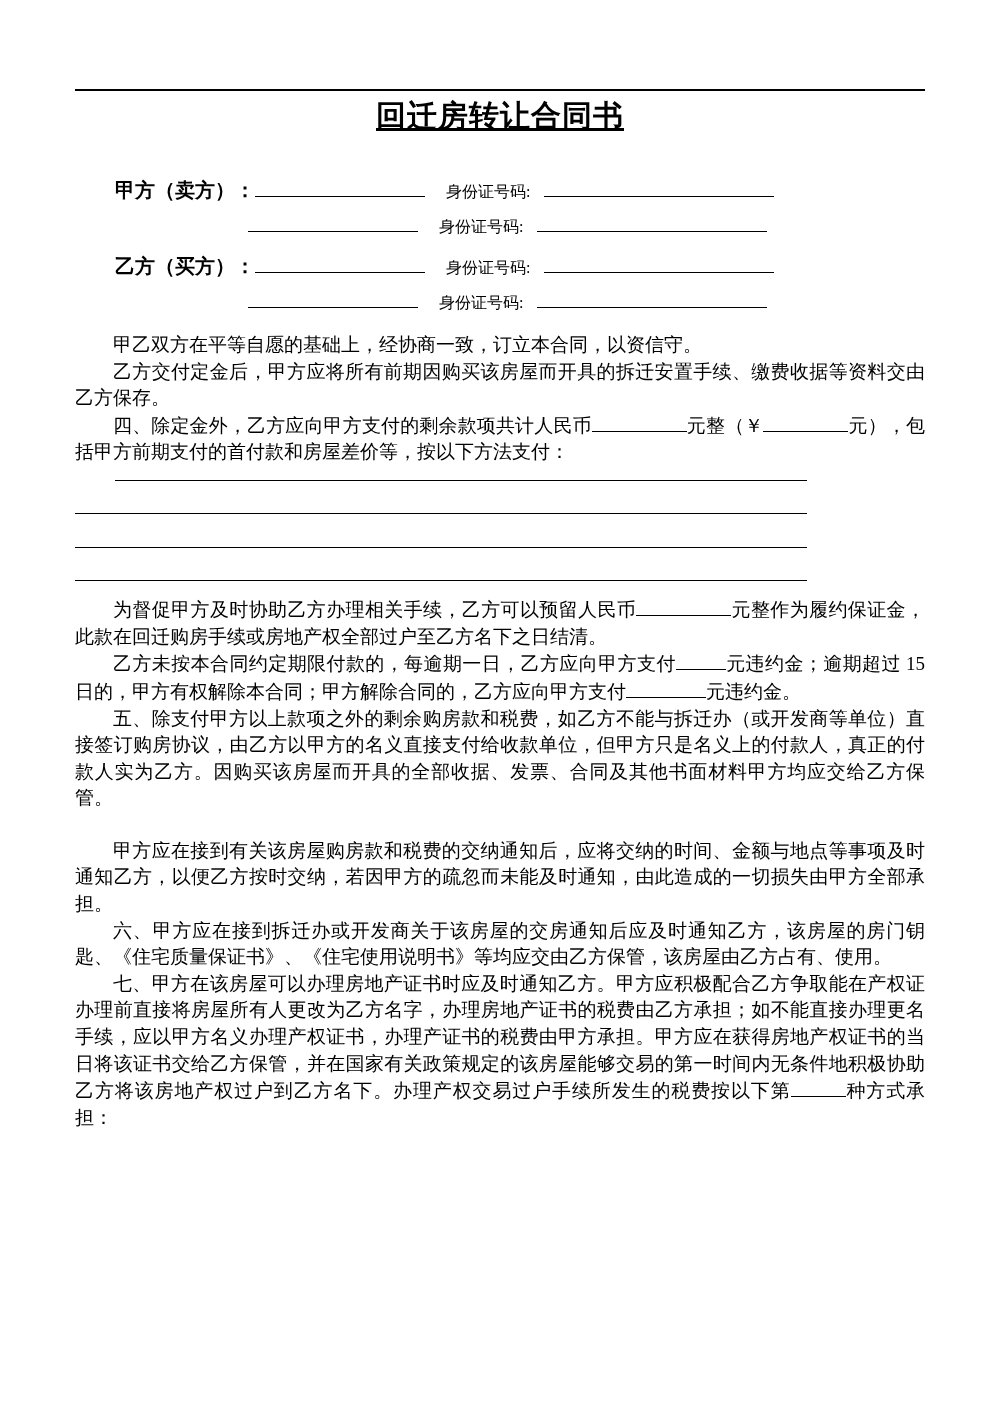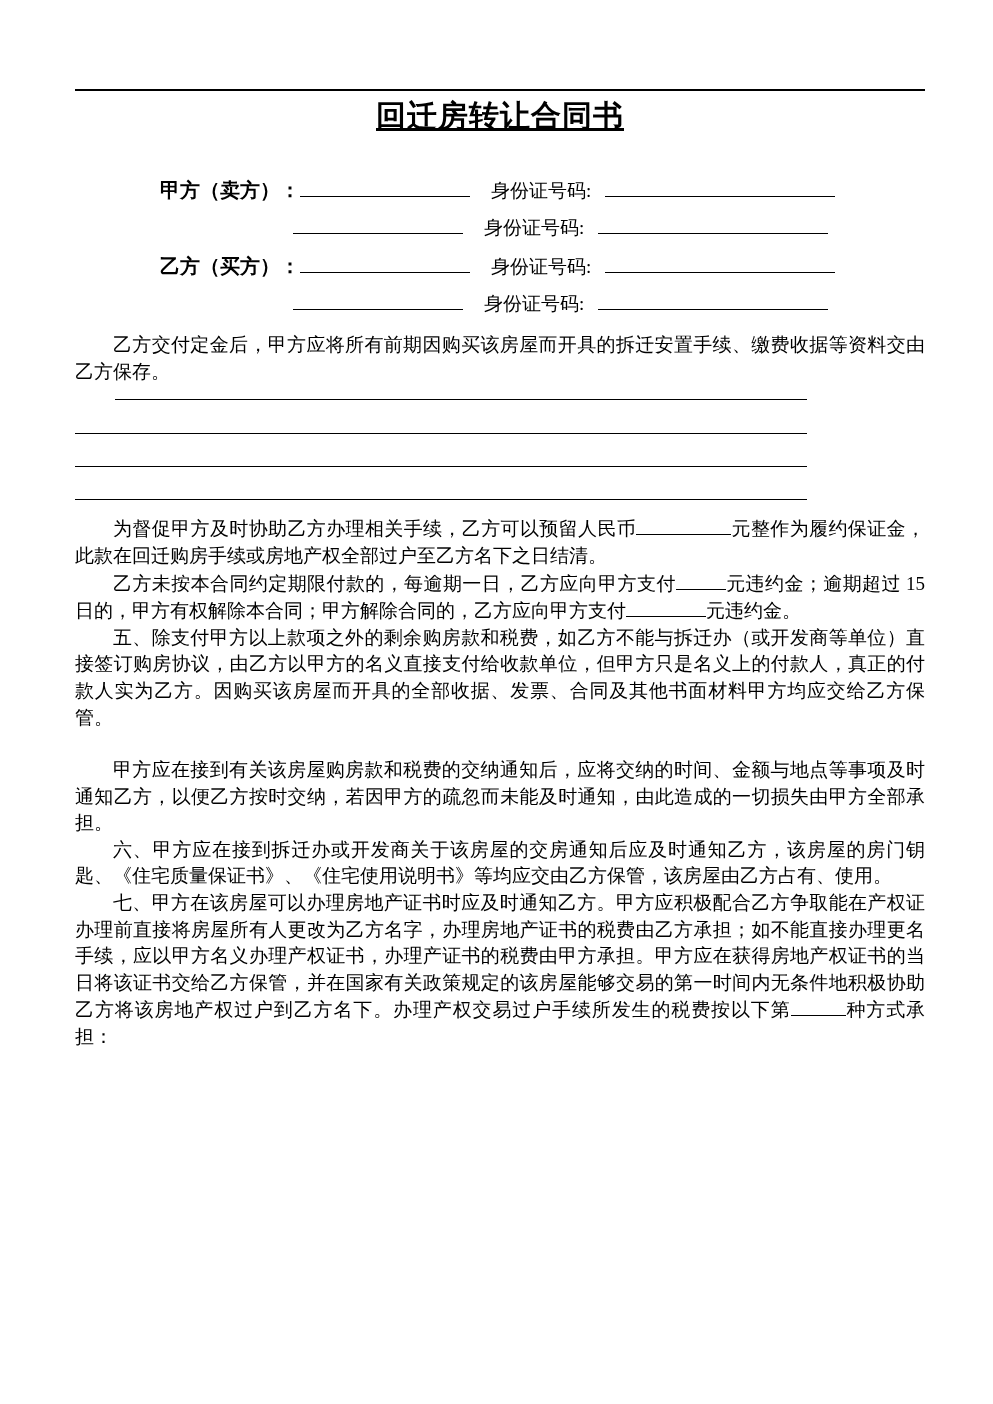--- a/index.html
+++ b/index.html
@@ -40,31 +40,30 @@
     display: flex;
     align-items: baseline;
     height: 38px;
   }
   .party-label {
     display: inline-block;
     min-width: 133px;
     font-weight: bold;
     font-size: 20px;
     flex-shrink: 0;
-    margin-left: 45px;
   }
   .fill-blank {
     display: inline-block;
     border-bottom: 1.5px solid #000;
     height: 1em;
     align-self: baseline;
   }
   .name-blank { width: 170px; margin-right: 21px; }
   .id-blank   { width: 230px; margin-left: 14px; }
-  .id-label   { font-size: 19px; white-space: nowrap; font-family: Liberation Serif, serif; }
+  .id-label   { font-size: 16px; white-space: nowrap; font-family: Liberation Serif, serif; }
   
   .contract-body {
     margin-top: 3px;
     font-size: 19px;
     line-height: 26.6px;
   }
   .contract-body p.para {
     margin: 0;
     text-align: justify;
     text-indent: 2em;
@@ -126,21 +125,23 @@
     </div>
     <div class="party-row">
       <span class="party-label"></span>
       <span class="fill-blank name-blank"></span>
       <span class="id-label">身份证号码:</span>
       <span class="fill-blank id-blank"></span>
     </div>
   </div>
 
   <div class="contract-body">
+      <p class="para"><span>甲乙双方在平等自愿的基础上，经协商一致，订立本合同，以资信守。</span></p>
       <p class="para"><span>乙方交付定金后，甲方应将所有前期因购买该房屋而开具的拆迁安置手续、缴费收据等资料交由乙方保存。</span></p>
+      <p class="para"><span>四、除定金外，乙方应向甲方支付的剩余款项共计人民币</span><span class="u" style="width: 95px;"></span><span>元整（￥</span><span class="u" style="width: 85px;"></span><span>元），包括甲方前期支付的首付款和房屋差价等，按以下方法支付：</span></p>
       <div class="blank-lines">
         <div class="rule-line indented"></div>
         <div class="rule-line"></div>
         <div class="rule-line"></div>
         <div class="rule-line"></div>
       </div>
       <p class="para"><span>为督促甲方及时协助乙方办理相关手续，乙方可以预留人民币</span><span class="u" style="width: 95px;"></span><span>元整作为履约保证金，此款在回迁购房手续或房地产权全部过户至乙方名下之日结清。</span></p>
       <p class="para"><span>乙方未按本合同约定期限付款的，每逾期一日，乙方应向甲方支付</span><span class="u" style="width: 50px;"></span><span>元违约金；逾期超过 15 日的，甲方有权解除本合同；甲方解除合同的，乙方应向甲方支付</span><span class="u" style="width: 80px;"></span><span>元违约金。</span></p>
       <p class="para"><span>五、除支付甲方以上款项之外的剩余购房款和税费，如乙方不能与拆迁办（或开发商等单位）直接签订购房协议，由乙方以甲方的名义直接支付给收款单位，但甲方只是名义上的付款人，真正的付款人实为乙方。因购买该房屋而开具的全部收据、发票、合同及其他书面材料甲方均应交给乙方保管。</span></p>
       <p class="para gap-before"><span>甲方应在接到有关该房屋购房款和税费的交纳通知后，应将交纳的时间、金额与地点等事项及时通知乙方，以便乙方按时交纳，若因甲方的疏忽而未能及时通知，由此造成的一切损失由甲方全部承担。</span></p>

